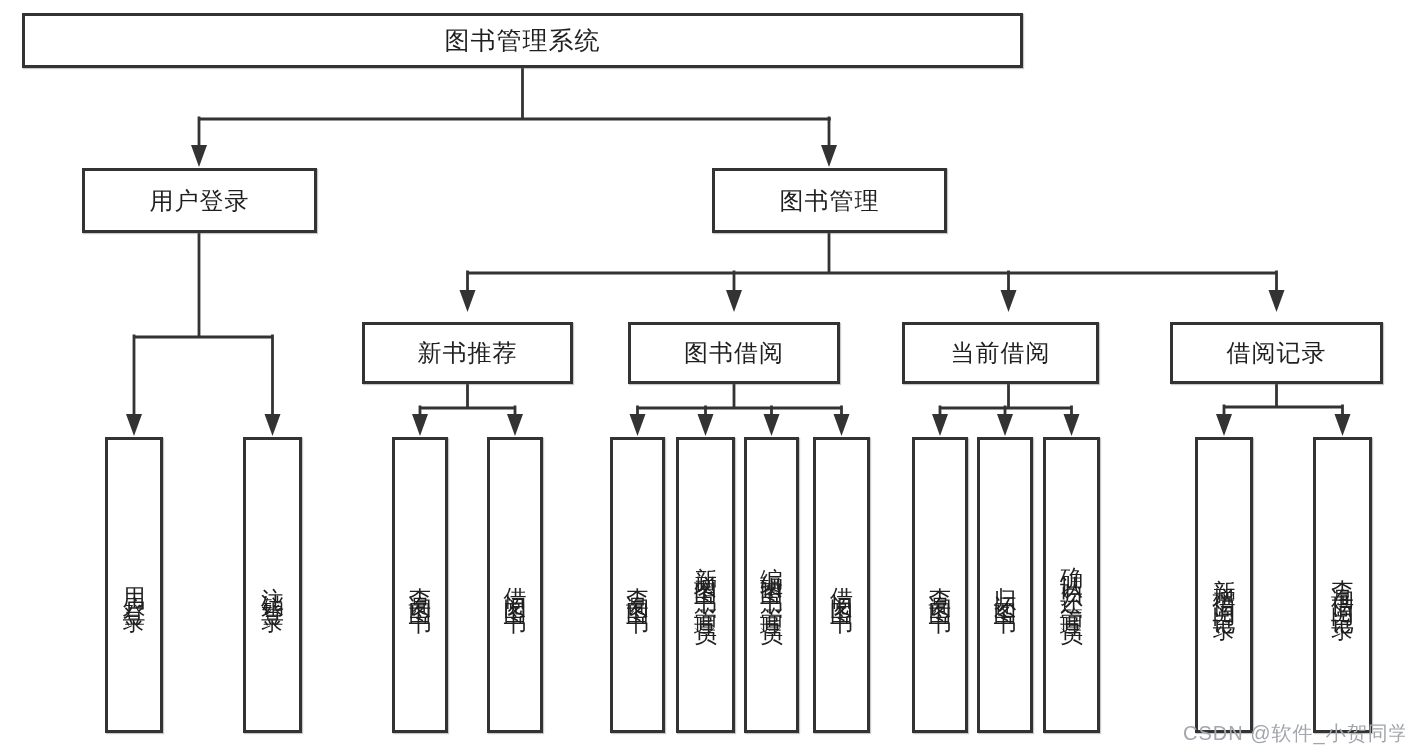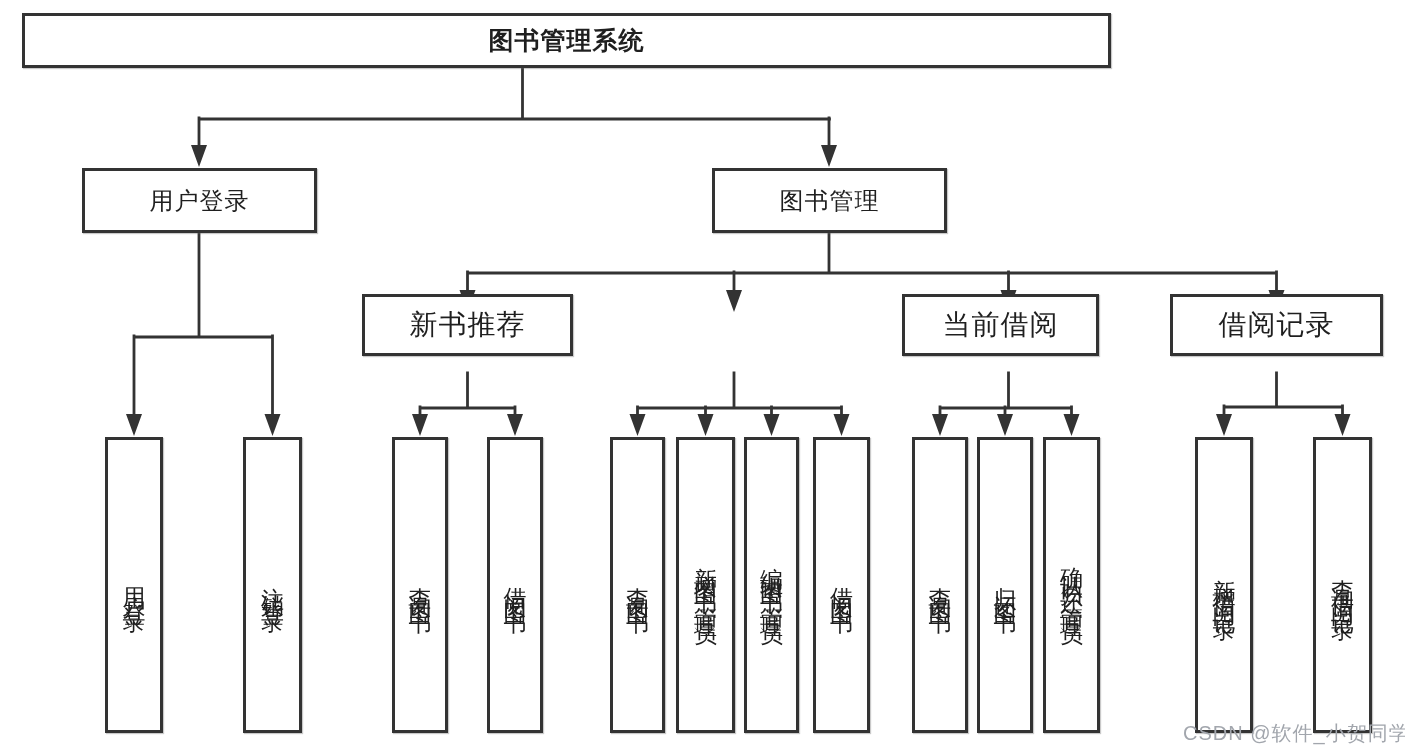--- a/index.html
+++ b/index.html
@@ -3,23 +3,23 @@
 <meta charset="utf-8">
 <style>
   html,body{margin:0;padding:0;background:#ffffff;}
   body{width:1405px;height:747px;overflow:hidden;
        font-family:"Liberation Sans","DejaVu Sans",sans-serif;color:#1f1f1f;}
   .stage{position:relative;width:1405px;height:747px;background:#ffffff;}
   .wires{position:absolute;left:0;top:0;z-index:1;}
   .node{position:absolute;box-sizing:border-box;background:#ffffff;
         border:3px solid #333333;display:flex;align-items:center;justify-content:center;
         z-index:2;box-shadow:1px 1px 1px rgba(100,100,100,.35);}
-  .root{left:22px;top:13px;width:1089px;height:55px;font-size:25px;font-weight:bold;}
+  .root{left:22px;top:13px;width:1001px;height:55px;font-size:25px;}
   .lvl2{top:168px;width:235px;height:65px;font-size:24px;}
-  .lvl3{top:294px;width:212px;height:62px;font-size:28px;}
+  .lvl3{top:322px;width:212px;height:62px;font-size:24px;}
   .leaf{top:437px;height:296px;font-size:23px;}
   .hlabel{letter-spacing:1px;white-space:nowrap;}
   .vtext{writing-mode:vertical-rl;letter-spacing:8px;line-height:1;white-space:nowrap;}
   .watermark{position:absolute;left:1183px;top:720px;z-index:3;
              font-size:20px;color:#a2a6ad;letter-spacing:1px;white-space:nowrap;}
 </style>
 </head>
 <body>
 
 <div class="stage">
@@ -62,20 +62,23 @@
   <div class="node lvl2" style="left:82px;">
     <span class="hlabel">用户登录</span>
   </div>
   <div class="node lvl2" style="left:712px;">
     <span class="hlabel">图书管理</span>
   </div>
 
   <div class="node lvl3" style="left:362px;width:211px;">
     <span class="hlabel">新书推荐</span>
   </div>
+  <div class="node lvl3" style="left:628px;">
+    <span class="hlabel">图书借阅</span>
+  </div>
   <div class="node lvl3" style="left:902px;width:197px;">
     <span class="hlabel">当前借阅</span>
   </div>
   <div class="node lvl3" style="left:1170px;width:213px;">
     <span class="hlabel">借阅记录</span>
   </div>
 
   <div class="node leaf" style="left:105px;width:58px;">
     <span class="vtext">用户登录</span>
   </div>

